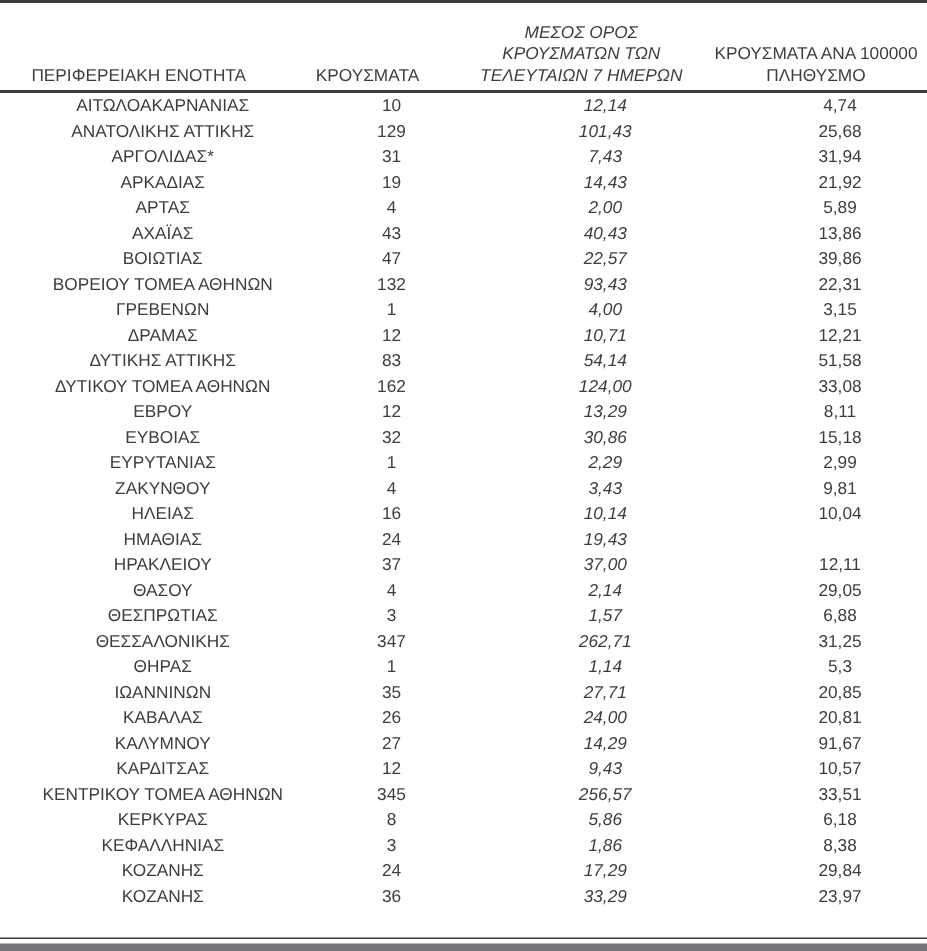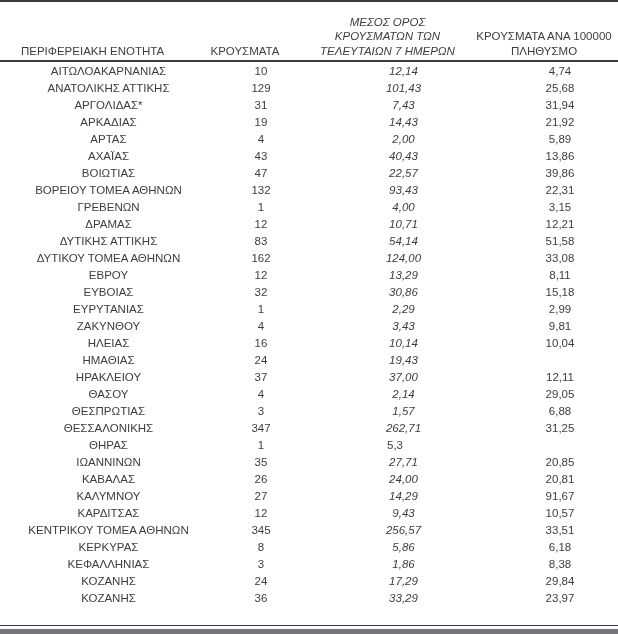--- a/index.html
+++ b/index.html
@@ -195,20 +195,21 @@
       </div>
       <div class="row">
         <div class="cell c1">ΘΕΣΣΑΛΟΝΙΚΗΣ</div>
         <div class="cell c2">347</div>
         <div class="cell c3">262,71</div>
         <div class="cell c4">31,25</div>
       </div>
       <div class="row">
         <div class="cell c1">ΘΗΡΑΣ</div>
         <div class="cell c2">1</div>
+        <div class="cell c3">1,14</div>
         <div class="cell c4">5,3</div>
       </div>
       <div class="row">
         <div class="cell c1">ΙΩΑΝΝΙΝΩΝ</div>
         <div class="cell c2">35</div>
         <div class="cell c3">27,71</div>
         <div class="cell c4">20,85</div>
       </div>
       <div class="row">
         <div class="cell c1">ΚΑΒΑΛΑΣ</div>

